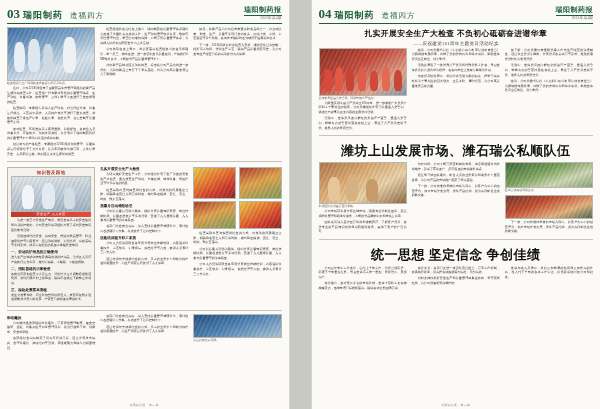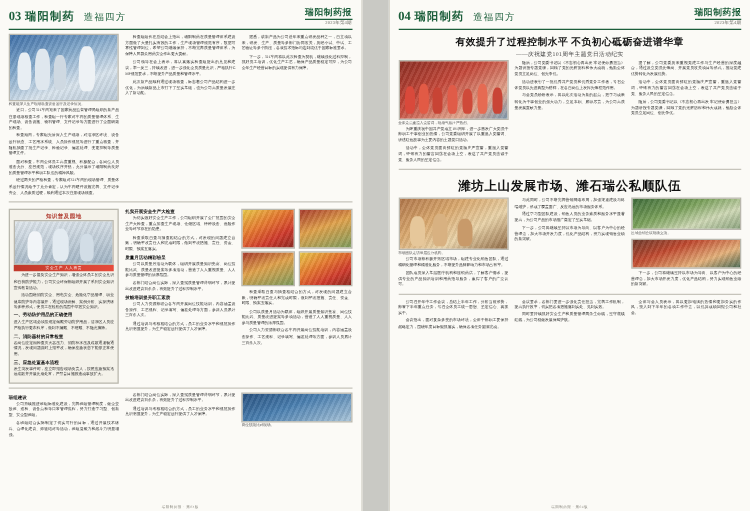--- a/index.html
+++ b/index.html
@@ -28,21 +28,21 @@
 
   
   .masthead{
     display:flex;align-items:center;justify-content:space-between;
     border-bottom:1.6px solid #1b5e3a;
     padding-bottom:2px;margin-bottom:3px;
     height:15px;
   }
   .mh-left{display:flex;align-items:baseline;gap:3px;}
   .pagenum{
-    font-size:10px;font-weight:bold;color:#1b5e3a;
+    font-size:13px;font-weight:bold;color:#1b5e3a;
     letter-spacing:0px;line-height:1;
   }
   .mh-title{
     font-size:9px;font-weight:bold;color:#1b5e3a;
     letter-spacing:1px;line-height:1;
   }
   .mh-sub{
     font-size:7.5px;color:#1b5e3a;letter-spacing:1px;line-height:1;
     margin-left:4px;
   }
@@ -59,21 +59,21 @@
     font-size:7.4px;letter-spacing:.4px;line-height:1.25;
     margin:2px 0 2px 0;
   }
   .headline.big{font-size:7.8px;}
   .subhead{
     text-align:center;color:#444;font-size:4.6px;
     letter-spacing:.3px;margin-bottom:2px;
   }
   .section-title{
     text-align:center;font-weight:bold;color:#111;
-    font-size:10px;letter-spacing:.5px;margin:3px 0 2px 0;
+    font-size:13px;letter-spacing:.5px;margin:3px 0 2px 0;
   }
   .rule{height:1px;background:#c6c4bb;margin:3px 0;}
 
   
   .cols{display:flex;gap:5px;}
   .col{flex:1;min-width:0;}
   .tx{
     font-size:3.05px;line-height:1.55;color:#2b2b2b;text-align:justify;
     word-break:break-all;
   }
@@ -291,21 +291,21 @@
         <span class="pagenum">04</span>
         <span class="mh-title">瑞阳制药</span>
         <span class="mh-sub">造福四方</span>
       </div>
       <div class="mh-right">
         <span class="mh-brand">瑞阳制药报</span>
         <span class="mh-date">2023年第4期</span>
       </div>
     </div>
 
-    <div class="headline big">有效提升了过程控制水平 不负初心砥砺奋进谱华章</div>
+    <div class="headline big">扎实开展安全生产大检查 不负初心砥砺奋进谱华章</div>
     <div class="subhead">——庆祝建党101周年主题党日活动纪实</div>
 
     <div class="cols">
       <div class="col">
         <div class="photo ph-red" style="height:46px">
           <div class="sheen"></div>
           <div class="figs">
             <div class="fig" style="left:4px;top:20px;width:8px;height:22px;background:#d9493b;"></div>
             <div class="fig" style="left:15px;top:18px;width:8px;height:24px;background:#e25a45;"></div>
             <div class="fig" style="left:26px;top:21px;width:8px;height:21px;background:#c84435;"></div>
@@ -373,20 +373,21 @@
           <div class="sheen"></div>
         </div>
         <div class="tx" style="margin-top:1px">
           <p>下一步，公司将继续坚持以市场为导向、以客户为中心的经营理念，加大市场开发力度，优化产品结构，努力实现销售业绩的新突破。</p>
         </div>
       </div>
     </div>
 
     <div class="rule"></div>
 
+    <div class="section-title">统一思想 坚定信念 争创佳绩</div>
 
     <div class="cols">
       <div class="col">
         <div class="tx">
           <p>公司召开年中工作会议，总结上半年工作，分析当前形势，部署下半年重点任务，号召全体员工统一思想、坚定信心、真抓实干。</p>
           <p>会议指出，面对复杂多变的市场环境，全体干部职工要保持战略定力，围绕年度目标狠抓落实，确保各项任务圆满完成。</p>
         </div>
       </div>
       <div class="col">
         <div class="tx">

